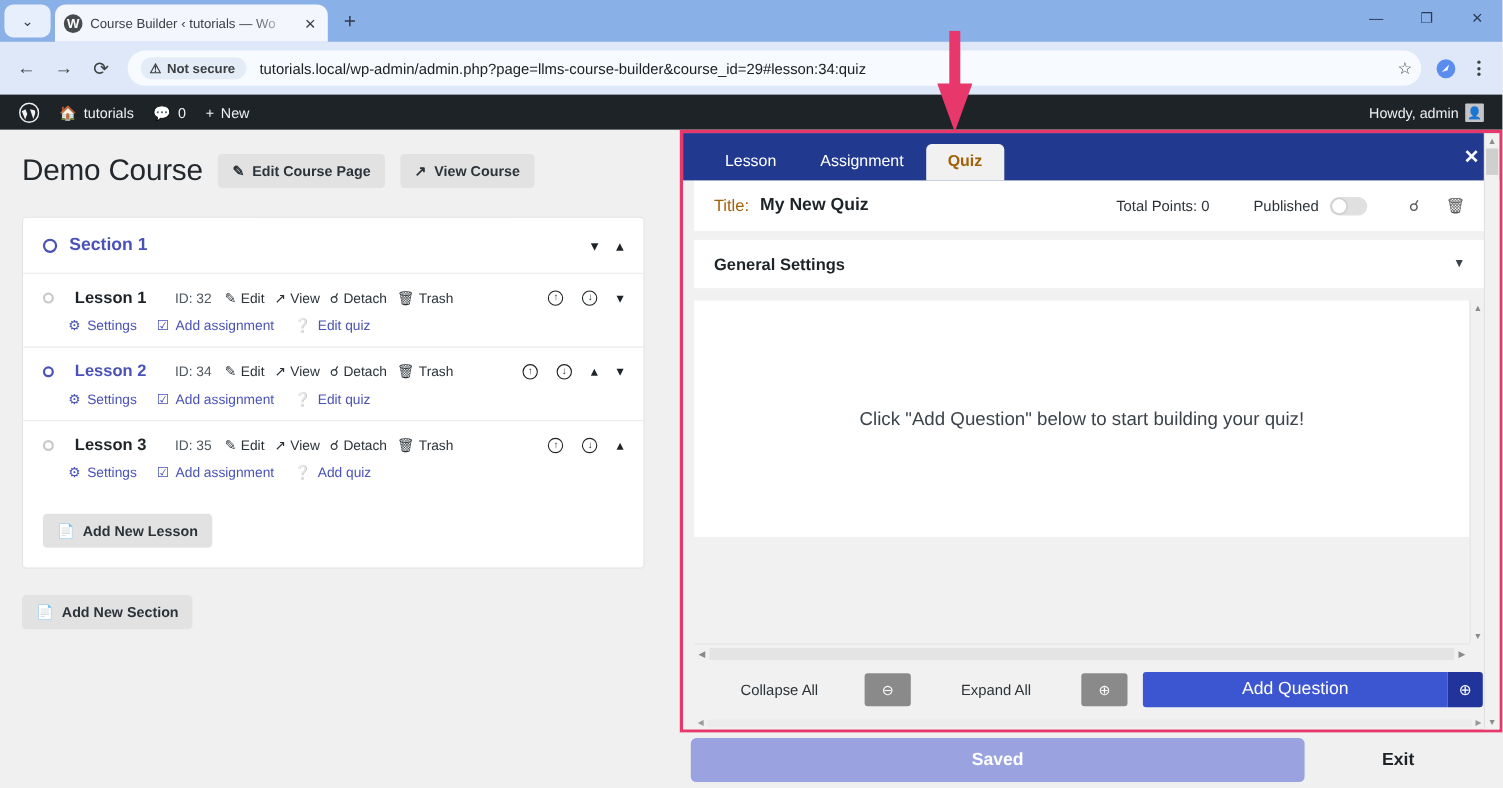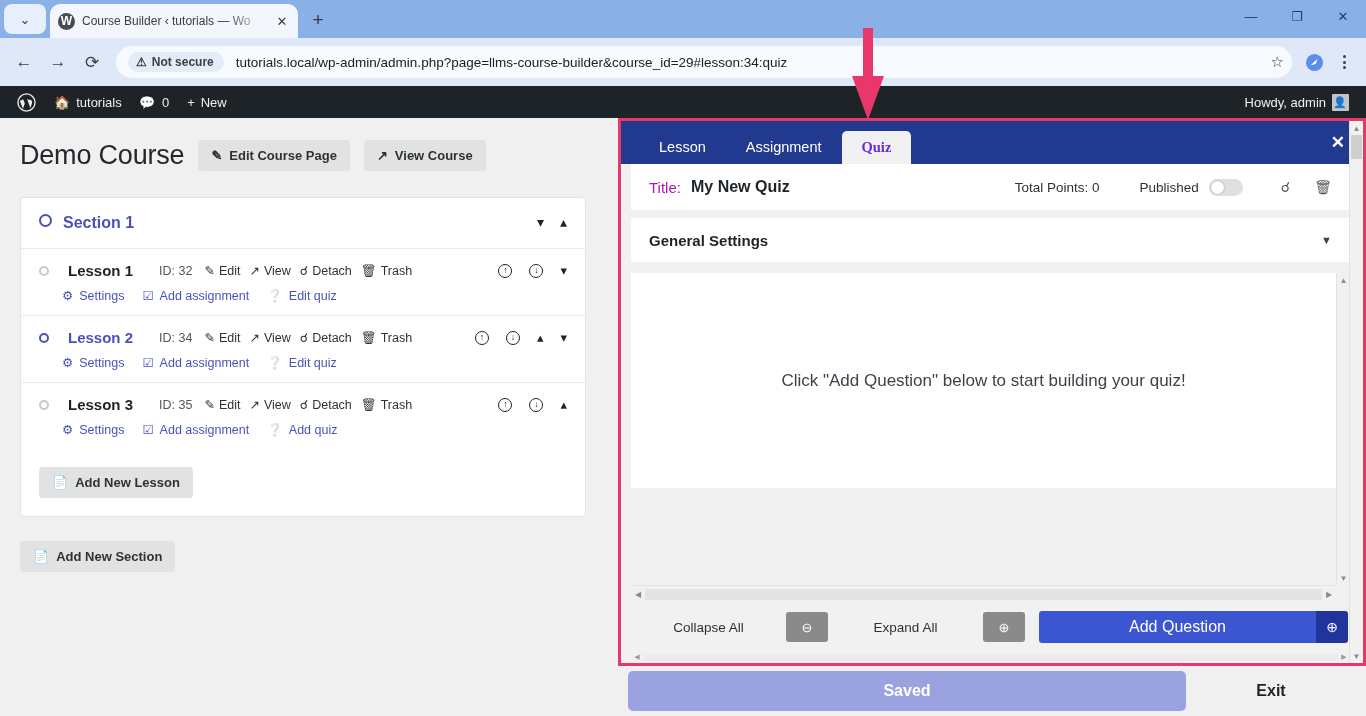--- a/index.html
+++ b/index.html
@@ -92,21 +92,21 @@
   .builder { position:absolute; left:0; top:0; width:606px; height:100%;
     padding:22px 20px 0 20px; overflow:hidden; }
   .course-head { display:flex; align-items:center; gap:14px; margin-bottom:26px; }
   .course-title { font-size:27px; font-weight:400; color:#23282d; letter-spacing:-.2px; }
   .btn-gray {
     background:#e2e2e3; border:none; border-radius:4px;
     padding:8px 13px; font-size:13px; font-weight:bold; color:#2c3338;
     display:flex; align-items:center; gap:7px; font-family:inherit; cursor:pointer;
   }
   .section-card { background:#fff; border:1px solid #e3e3e4; border-radius:4px; }
-  .section-head { display:flex; padding:16px 18px; }
+  .section-head { display:flex; align-items:center; padding:16px 18px; }
   .sec-circle { width:13px; height:13px; border:2px solid #4a52b8; border-radius:50%; margin-right:11px; }
   .sec-title { font-size:16px; font-weight:bold; color:#4a52b8; flex:1 1 auto; }
   .sec-chevs { display:flex; gap:16px; color:#1d2327; font-size:14px; }
   .lesson-row { border-top:1px solid #eaeaea; padding:13px 18px 12px 18px; }
   .lrow1 { display:flex; align-items:center; gap:9px; }
   .l-circle { width:10px; height:10px; border:2px solid #c9c9cd; border-radius:50%; flex:0 0 auto; margin-right:10px; }
   .l-circle.on { border-color:#4a52b8; }
   .l-name { font-size:15px; font-weight:bold; color:#1d2327; margin-right:17px; }
   .l-name.link { color:#4a52b8; }
   .l-id { font-size:12.5px; color:#50575e; margin-right:3px; }
@@ -122,27 +122,27 @@
     border-radius:50%; align-items:center; justify-content:center; font-size:9px; line-height:1; }
 
   
   .quiz-wrap { position:absolute; right:0; top:0; width:748px; height:100%; }
   .hl-box { position:absolute; left:0; top:0; width:748px; height:548px;
     border:3px solid #e8386b; }
   .qpanel { position:absolute; left:3px; top:3px; width:742px; height:542px;
     background:#f1f1f1; display:flex; flex-direction:column; }
   .qtabs { background:#213a8f; height:43px; display:flex; align-items:flex-end; padding-left:18px; position:relative; }
   .qtab { padding:0 20px; height:33px; line-height:33px; font-size:14.5px; color:#ffffff; font-weight:400; }
-  .qtab.active { background:#f1f1f1; color:#6d28d9; font-weight:bold;
-    border-radius:5px 5px 0 0;font-family:Liberation Serif, serif; }
+  .qtab.active { background:#f1f1f1; color:#a16207; font-weight:bold;
+    border-radius:5px 5px 0 0; }
   .qtab-close { position:absolute; right:18px; top:11px; color:#fff; font-size:17px; font-weight:bold; }
 
   .qtitle-bar { background:#fff; height:46px; display:flex; align-items:center;
     padding:0 18px; gap:10px; margin:0 13px 0 10px; }
-  .t-label { font-size:15px; color:#a21caf; }
+  .t-label { font-size:15px; color:#a16207; }
   .t-value { font-size:16px; font-weight:bold; color:#1d2327; }
   .q-spacer { flex:1 1 auto; }
   .t-points { font-size:13.5px; color:#2c3338; }
   .t-pub { font-size:13.5px; color:#2c3338; }
   .toggle { width:34px; height:17px; border-radius:9px; background:#e0e0e0; position:relative; }
   .toggle i { position:absolute; left:2px; top:2px; width:13px; height:13px;
     border-radius:50%; background:#fff; box-shadow:0 0 2px rgba(0,0,0,.35); display:block; }
   .t-icon { font-size:14px; color:#555; }
 
   .gen-settings { background:#fff; height:44px; margin:8px 13px 0 10px;

